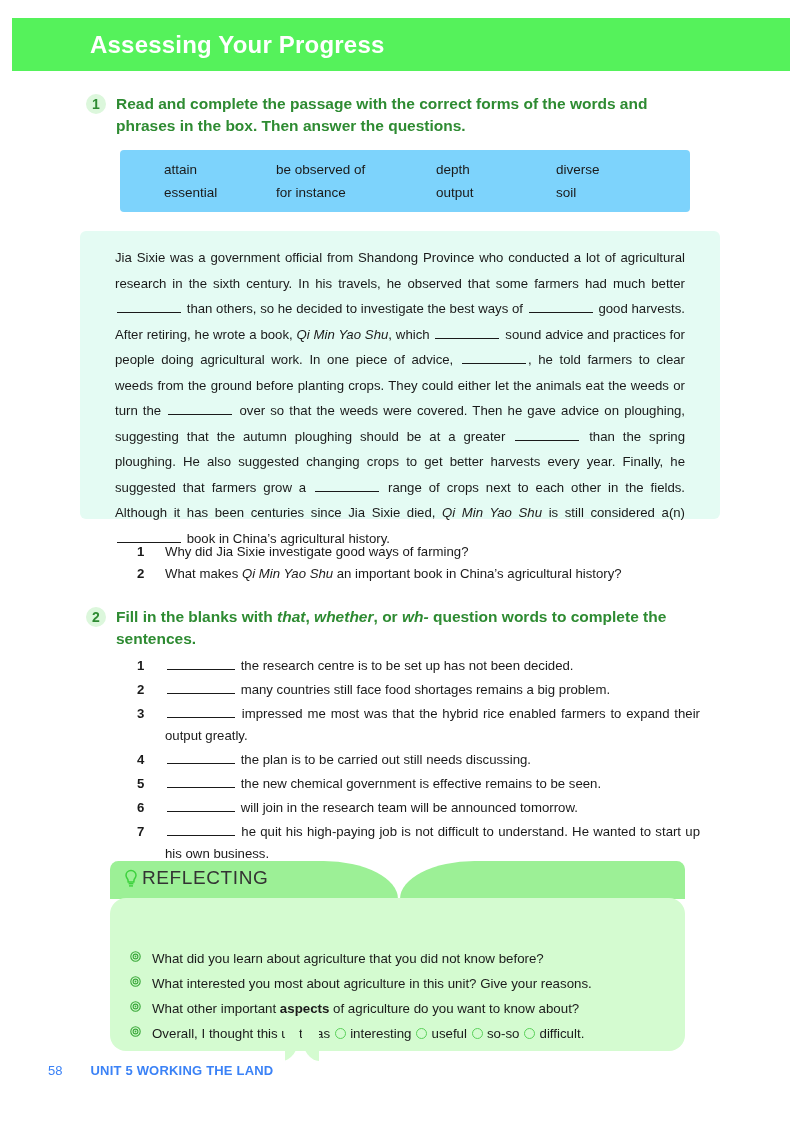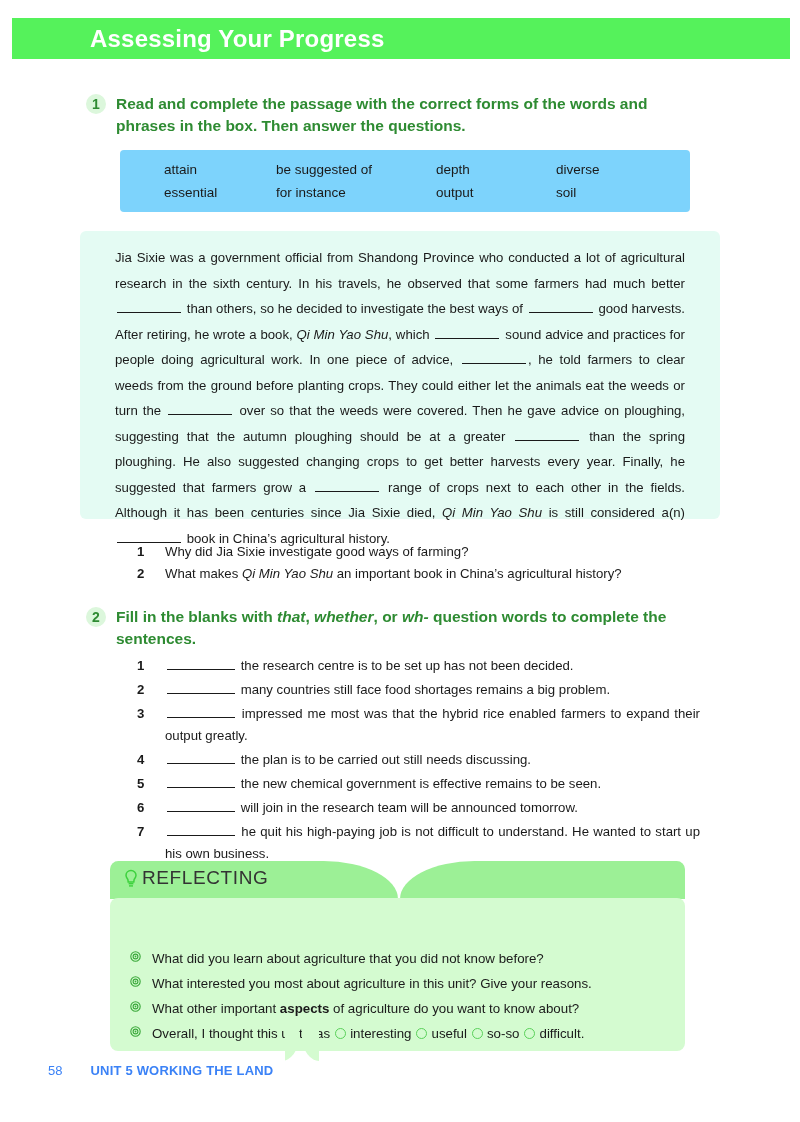--- a/index.html
+++ b/index.html
@@ -13,21 +13,21 @@
     position: relative;
     overflow: hidden;
   }
 
   
   .banner {
     position: absolute;
     left: 12px;
     top: 18px;
     width: 778px;
-    height: 41px;
+    height: 53px;
     background: #55f25b;
     display: flex;
     align-items: center;
   }
   .banner-title {
     margin-left: 78px;
     color: #ffffff;
     font-size: 24px;
     font-weight: 600;
     letter-spacing: 0.2px;
@@ -173,21 +173,21 @@
     font-size: 19px;
     letter-spacing: 0.6px;
     font-weight: 500;
   }
   .bulb-icon { margin-right: 4px; display: inline-flex; }
   .reflect-body {
     position: relative;
     width: 575px;
     height: 153px;
     background: #d4fbd0;
-    border-radius: 8px;
+    border-radius: 16px;
     margin-top: -1px;
   }
   .reflect-list {
     position: absolute;
     left: 20px;
     top: 48px;
     font-size: 13.3px;
     line-height: 25px;
     color: #1a1a1a;
   }
@@ -250,21 +250,21 @@
   <div class="ex-num">1</div>
   <div class="ex-text">
     <span>Read and complete the passage with the correct forms of the words and</span>
     <span>phrases in the box. Then answer the questions.</span>
   </div>
 </div>
 
 <div class="wordbox">
   <div class="wordbox-grid">
     <span>attain</span>
-    <span>be suggested of</span>
+    <span>be observed of</span>
     <span>depth</span>
     <span>diverse</span>
     <span>essential</span>
     <span>for instance</span>
     <span>output</span>
     <span>soil</span>
   </div>
 </div>
 
 <div class="passage">

